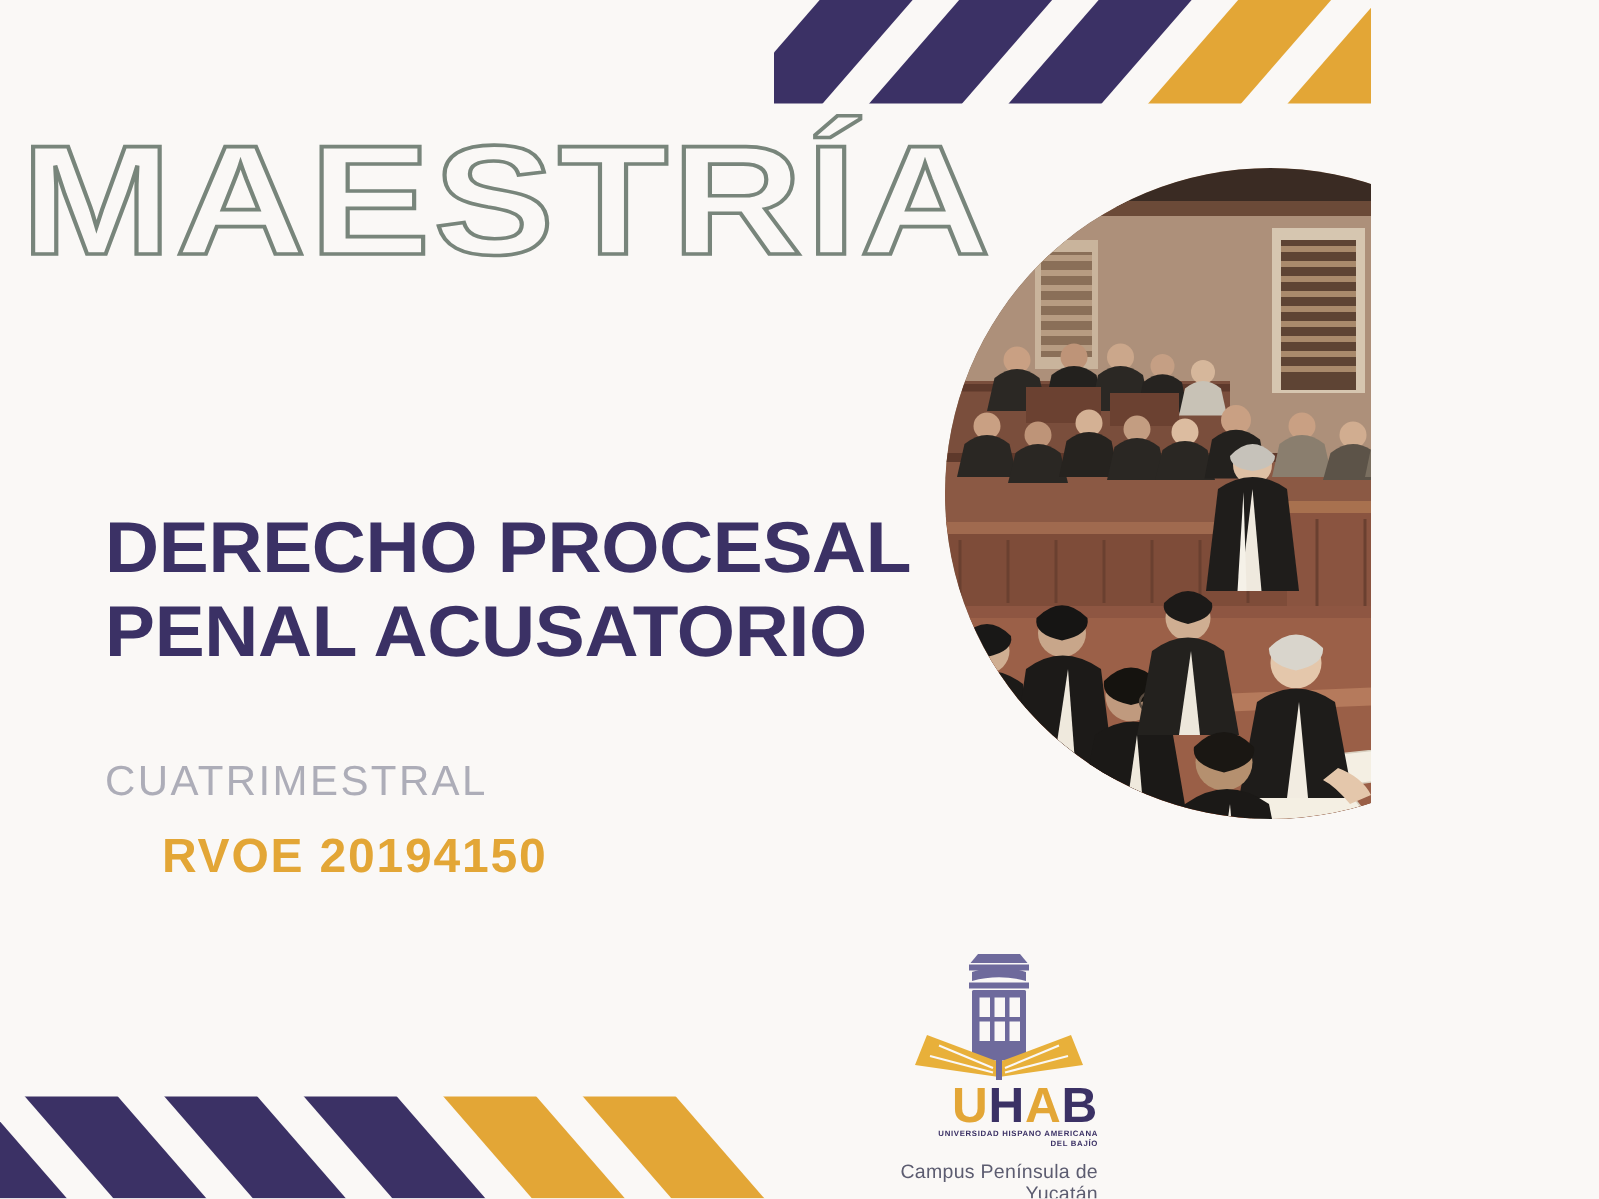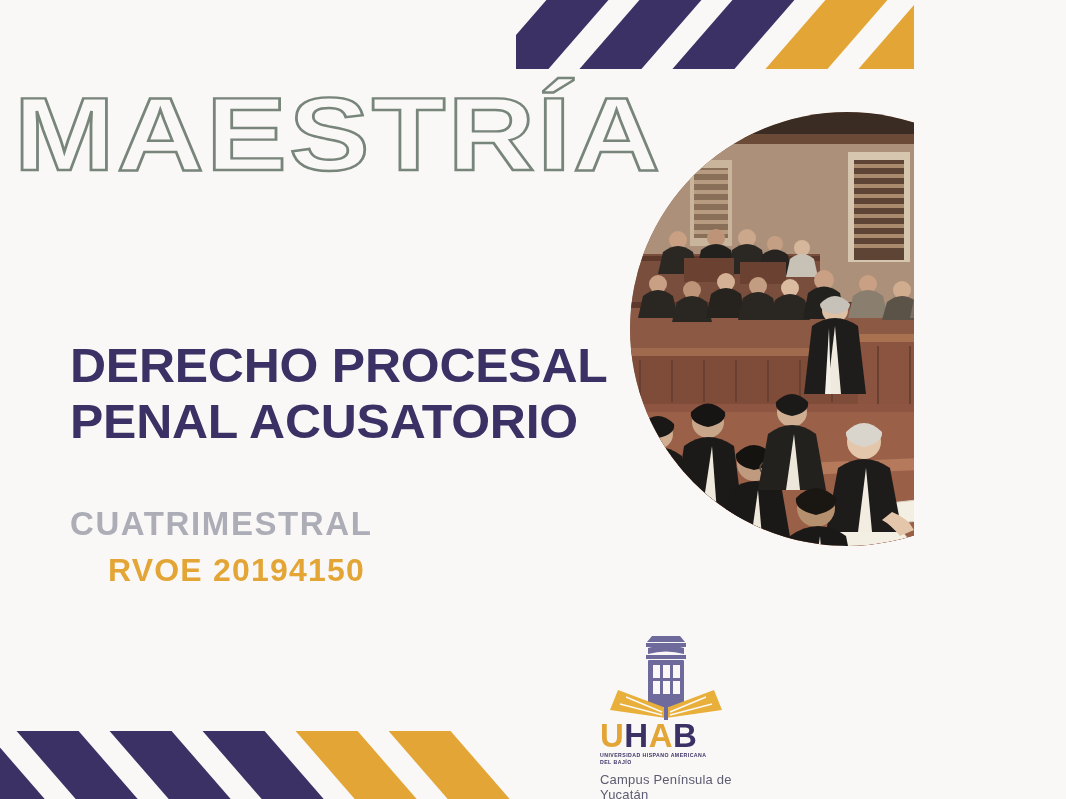--- a/index.html
+++ b/index.html
@@ -87,22 +87,22 @@
   #program-title .line {
     display: block;
     white-space: nowrap;
   }
 
   
   #modality {
     position: absolute;
     left: 70px;
     top: 505px;
-    font-size: 33px;
-    font-weight: 700;
+    font-size: 28px;
+    font-weight: 400;
     letter-spacing: 1.6px;
     color: #ADADB8;
     white-space: nowrap;
   }
   #rvoe {
     position: absolute;
     left: 108px;
     top: 552px;
     font-size: 32px;
     font-weight: 700;
@@ -128,21 +128,21 @@
     height: 100%;
   }
 
   
   #uhab-logo {
     position: absolute;
     left: 600px;
     top: 632px;
     width: 132px;
     height: 130px;
-    text-align: left;
+    text-align: right;
   }
   #uhab-emblem {
     width: 132px;
     height: 88px;
   }
   #uhab-wordmark {
     font-size: 33px;
     font-weight: 700;
     letter-spacing: 0.5px;
     line-height: 30px;

